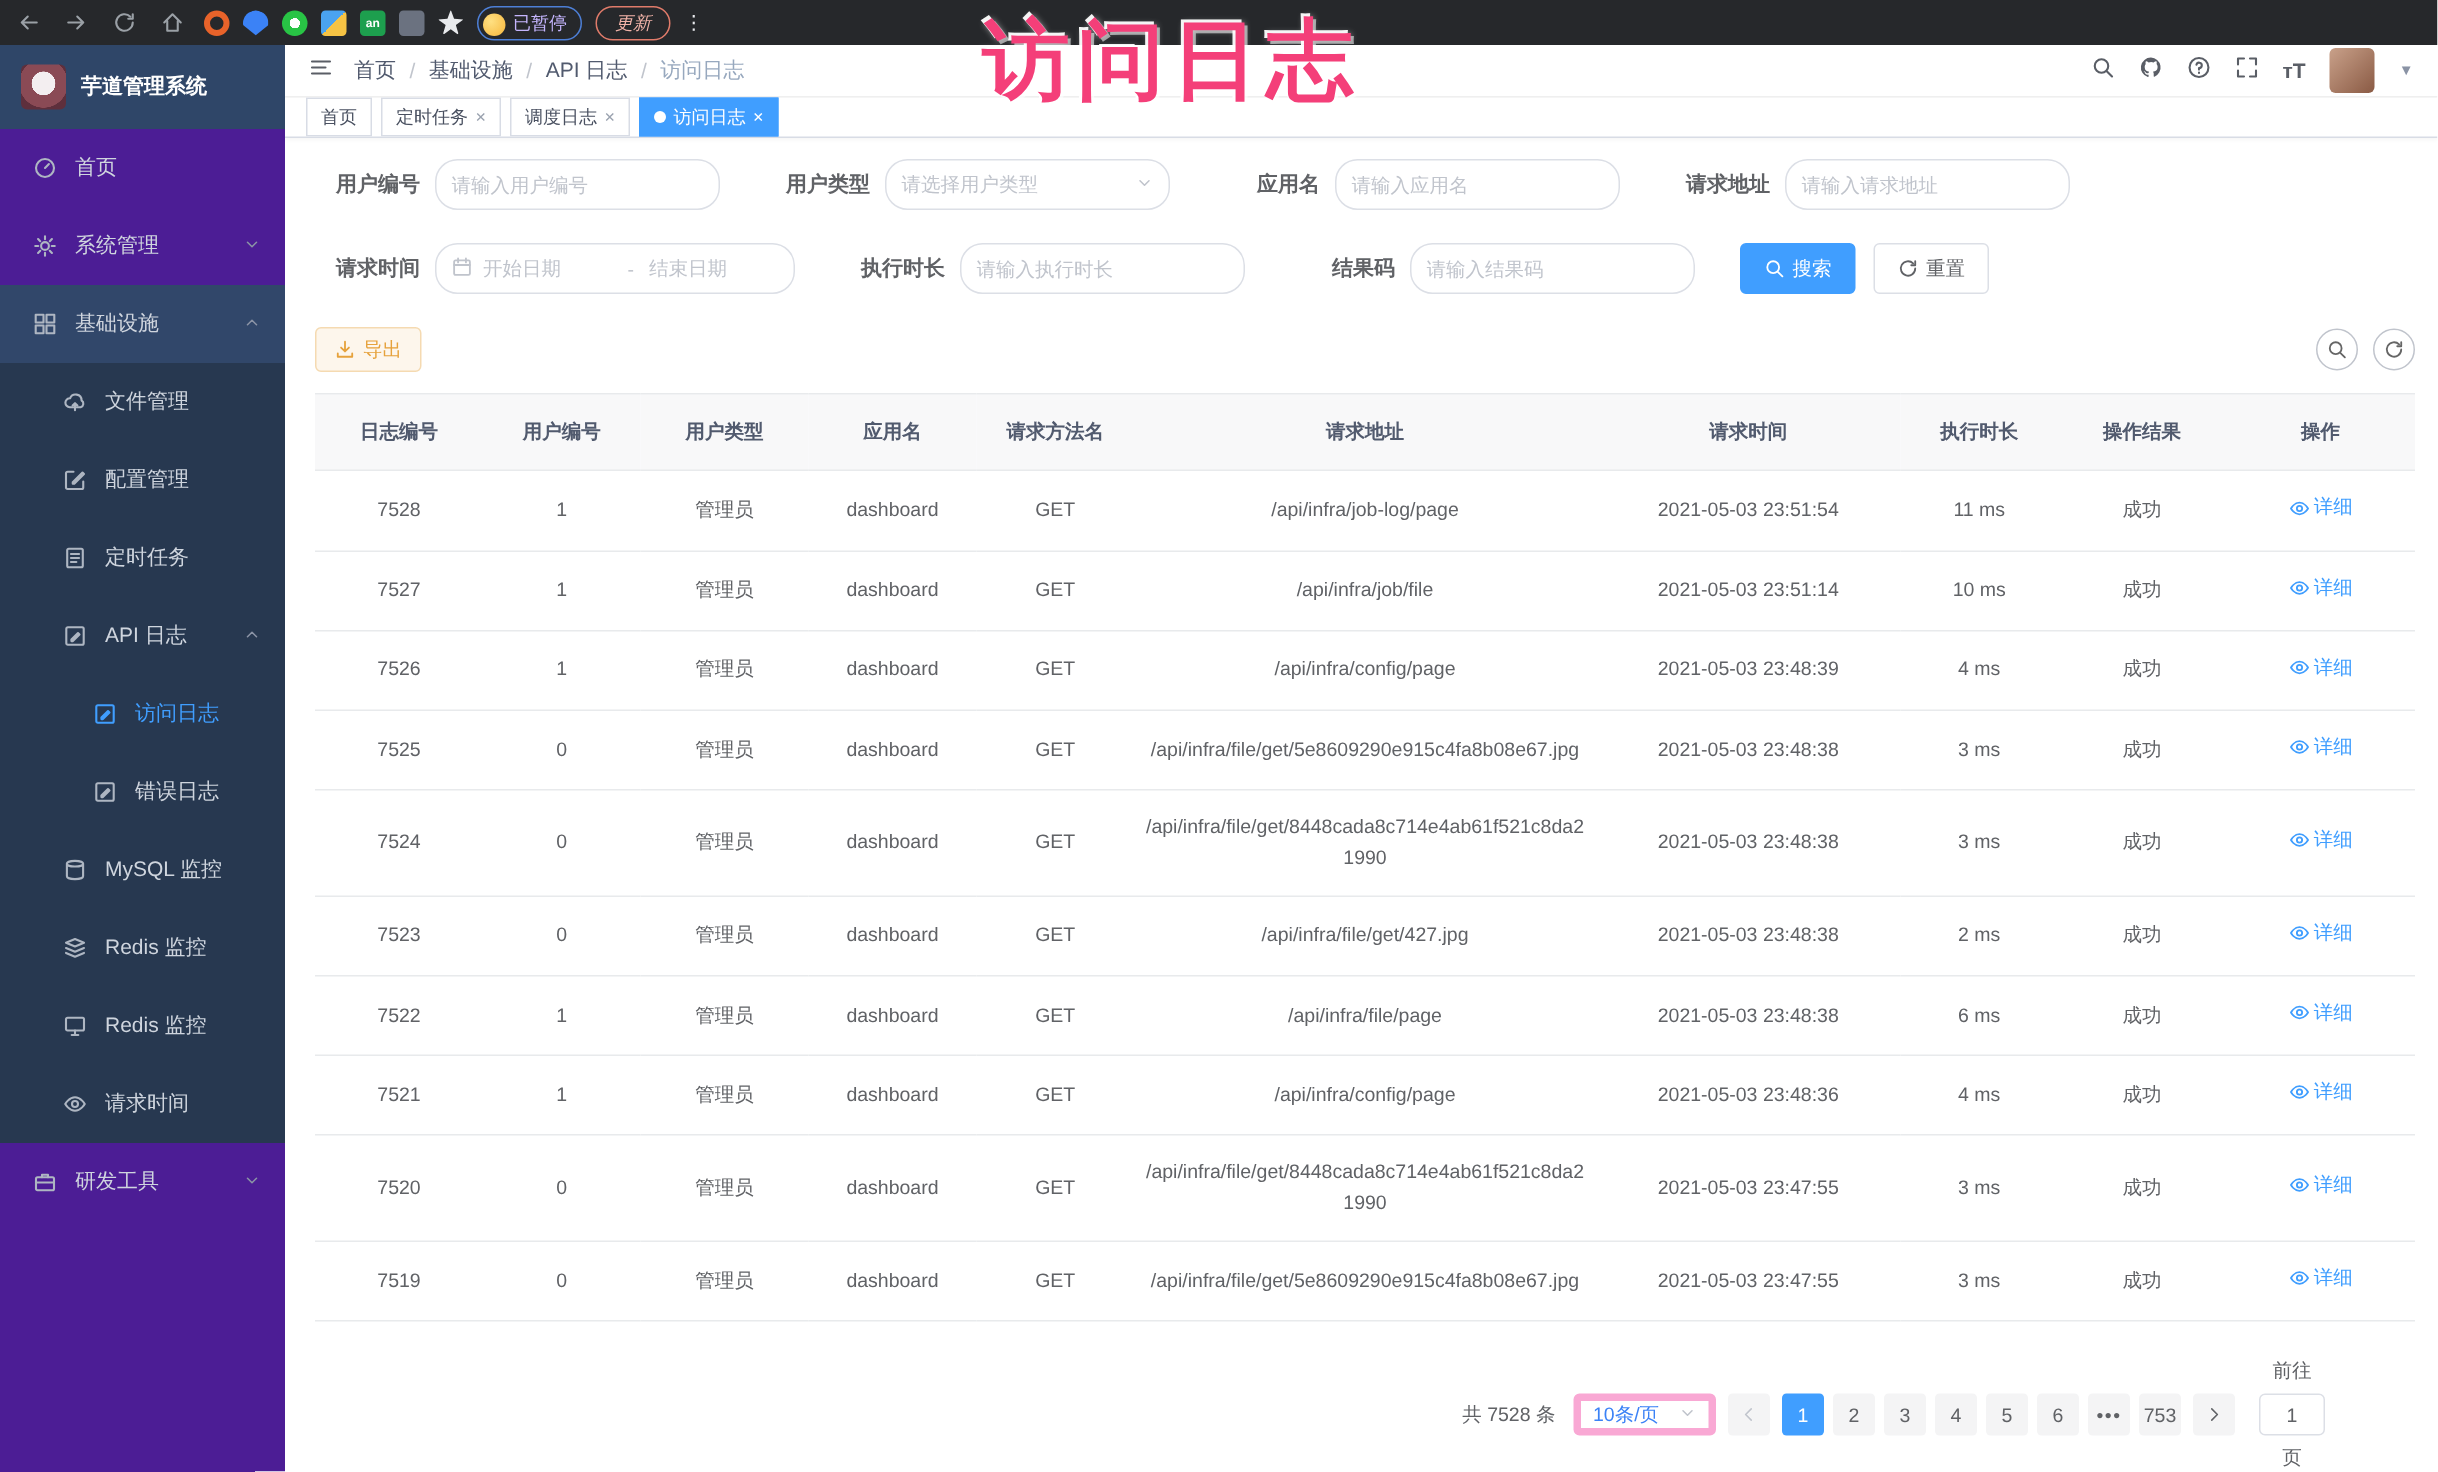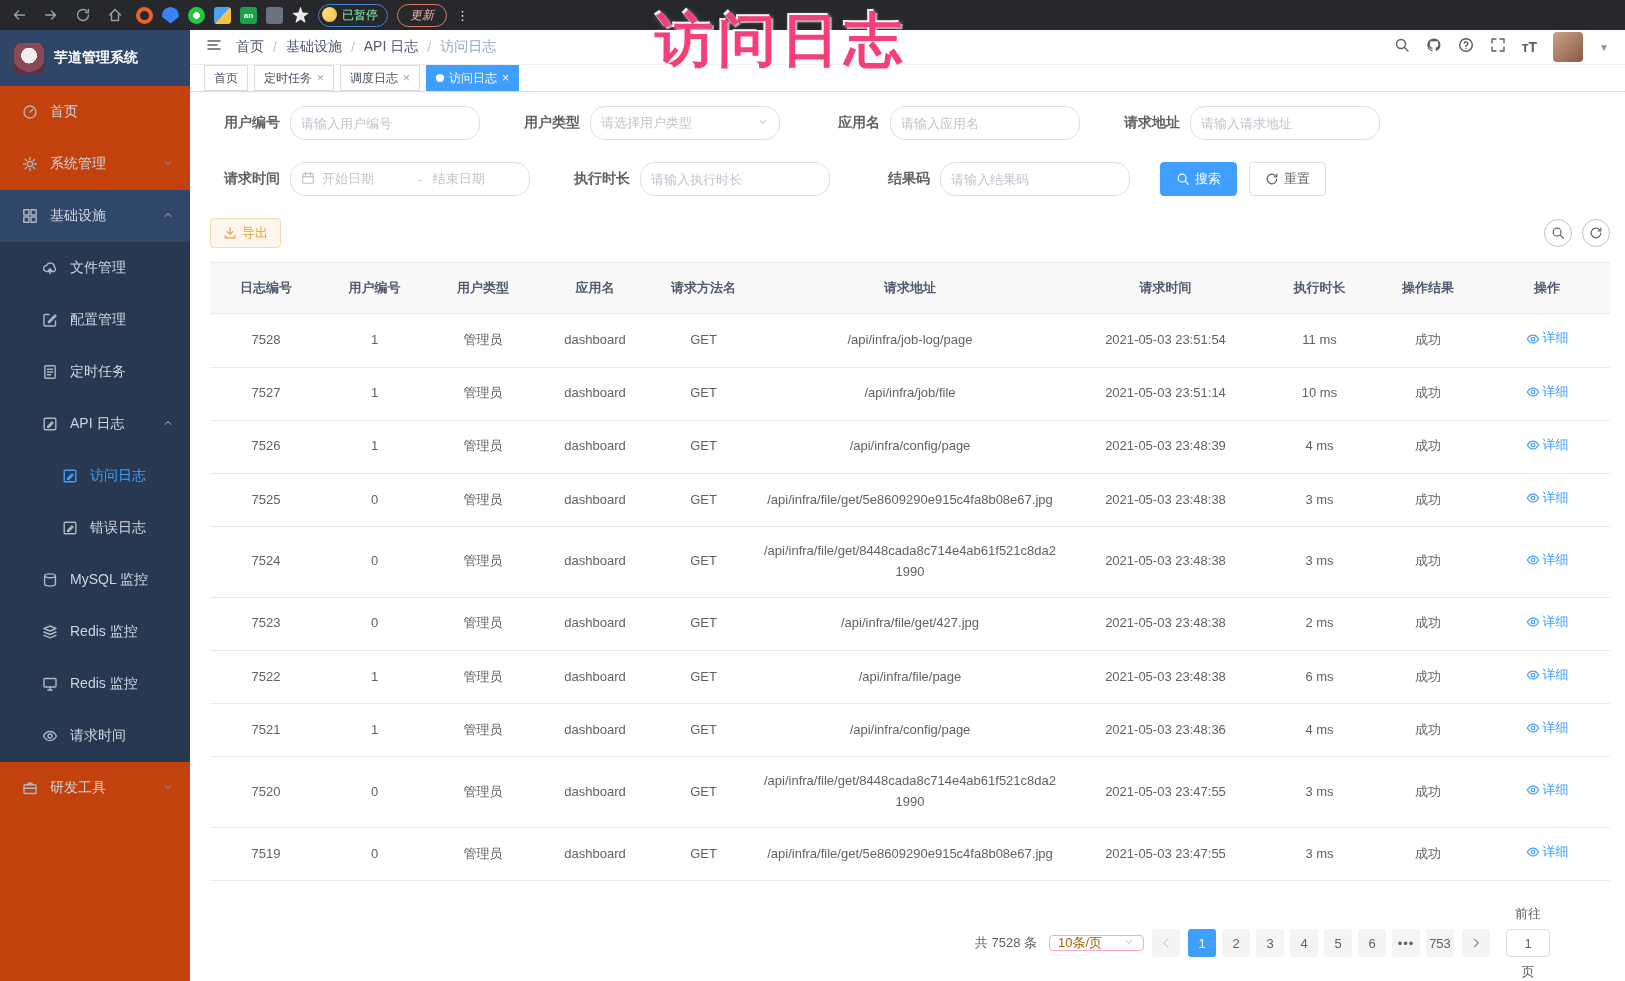--- a/index.html
+++ b/index.html
@@ -13,29 +13,29 @@
   .chrome { height:30px; background:#26282b; display:flex; align-items:center; padding:0 8px; gap:10px; }
   .chrome .navbtn { color:#9aa0a6; width:22px; height:22px; display:flex; align-items:center; justify-content:center; }
   .urlbar { flex:1; max-width:1040px; height:22px; background:#1b1c1f; border-radius:12px;
     display:flex; align-items:center; padding:0 10px; gap:8px; color:#bdc1c6; font-size:12px; }
   .urlbar .sep { width:1px; height:12px; background:#5f6368; }
   .urlbar .url { flex:1; white-space:nowrap; overflow:hidden; }
   .ext-row { display:flex; align-items:center; gap:9px; }
   .extdot { width:17px; height:17px; border-radius:50%; }
   .ext-sq { width:17px; height:17px; border-radius:3px; display:flex; align-items:center; justify-content:center;
     font-size:8px; color:#fff; font-weight:bold; }
-  .badge-pill { display:flex; align-items:flex-start; gap:5px; border:1px solid #4d7fd6; border-radius:12px;
-    color:#86efac; font-size:12px; padding:2px 9px 2px 3px; }
+  .badge-pill { display:flex; align-items:flex-end; gap:5px; border:1px solid #4d7fd6; border-radius:12px;
+    color:#c4b5fd; font-size:12px; padding:2px 9px 2px 3px; }
   .badge-pill .emoji { width:15px; height:15px; border-radius:50%; background:radial-gradient(circle at 35% 35%,#ffe082,#f6b73c); }
   .update-pill { border:1px solid #e07b6a; border-radius:12px; color:#f1b3a8; font-size:12px; padding:2px 12px;font-style:italic; }
   .kebab { color:#e8eaed; font-size:13px; letter-spacing:0; }
 
   
   .app { display:flex; height:951px; }
-  .sidebar { width:190px; background:#c2410c; color:#cfd5de; font-size:14px; flex:none; display:flex; flex-direction:column; }
+  .sidebar { width:190px; background:#4c1d95; color:#cfd5de; font-size:14px; flex:none; display:flex; flex-direction:column; }
   .logo-band { height:56px; background:#2f4668; display:flex; align-items:center; gap:10px; padding:0 14px; }
   .logo-img { width:30px; height:30px; border-radius:4px; background:radial-gradient(circle at 50% 42%,#f3eef0 0 34%,#8a4a55 35% 70%,#5e2f3c 71%); flex:none; }
   .logo-title { color:#fff; font-size:14px; font-weight:bold; white-space:nowrap; }
   .menu { flex:1; overflow:hidden; }
   .m-item { height:52px; display:flex; align-items:center; gap:12px; padding:0 16px 0 22px; cursor:pointer; }
   .m-item .lbl { flex:1; white-space:nowrap; }
   .m-item .arrow { color:#8a93a5; }
   .m-item.hdr-open { background:#31476a; }
   .submenu { background:#273850; }
   .submenu .m-item { padding-left:42px; }
@@ -96,22 +96,22 @@
   table.log th { background:#f8f8f9; color:#515a6e; font-weight:bold; height:40px;
     border-top:1px solid #e8eaec; border-bottom:1px solid #e8eaec; padding:16px 4px; }
   table.log td { text-align:center; padding:14px 6px; border-bottom:1px solid #e8eaec; line-height:1.6; }
   table.log th { text-align:center; }
   td.url-cell { word-break:break-all; }
   .detail-link { color:#409eff; display:inline-flex; align-items:center; gap:3px; cursor:pointer; text-decoration:none; }
 
   
   .pager { display:flex; align-items:center; justify-content:flex-end; gap:8px; padding:24px 60px 0 0; font-size:13px; color:#606266; }
   .pg-total { margin-right:4px; }
-  .pg-size { width:95px; height:16px; border:1px solid #f9a8d4; border-radius:4px; display:flex; align-items:center;
-    justify-content:space-between; padding:0 8px; color:#a16207; background:#fff; }
+  .pg-size { width:95px; height:28px; border:5px solid #f9a8d4; border-radius:4px; display:flex; align-items:center;
+    justify-content:space-between; padding:0 8px; color:#3b82f6; background:#fff; }
   .pg-size .dcaret { color:#c0c4cc; }
   .pg-nav, .pg-btn { min-width:28px; height:28px; border:none; border-radius:3px; background:#f4f4f5;
     color:#606266; font-size:13px; display:inline-flex; align-items:center; justify-content:center; cursor:pointer; font-family:inherit; }
   .pg-nav.disabled { color:#c0c4cc; }
   .pg-btn.active { background:#409eff; color:#fff; }
   .pg-btn.ellipsis { background:#f4f4f5; letter-spacing:1px; }
   .pg-pages { display:flex; gap:6px; }
   .goto { display:flex; align-items:center; gap:6px; margin-left:8px;flex-direction:column; }
   .goto input { width:44px; height:28px; border:1px solid #dcdfe6; border-radius:4px; text-align:center;
     font-size:13px; color:#606266; outline:none; font-family:inherit; }

